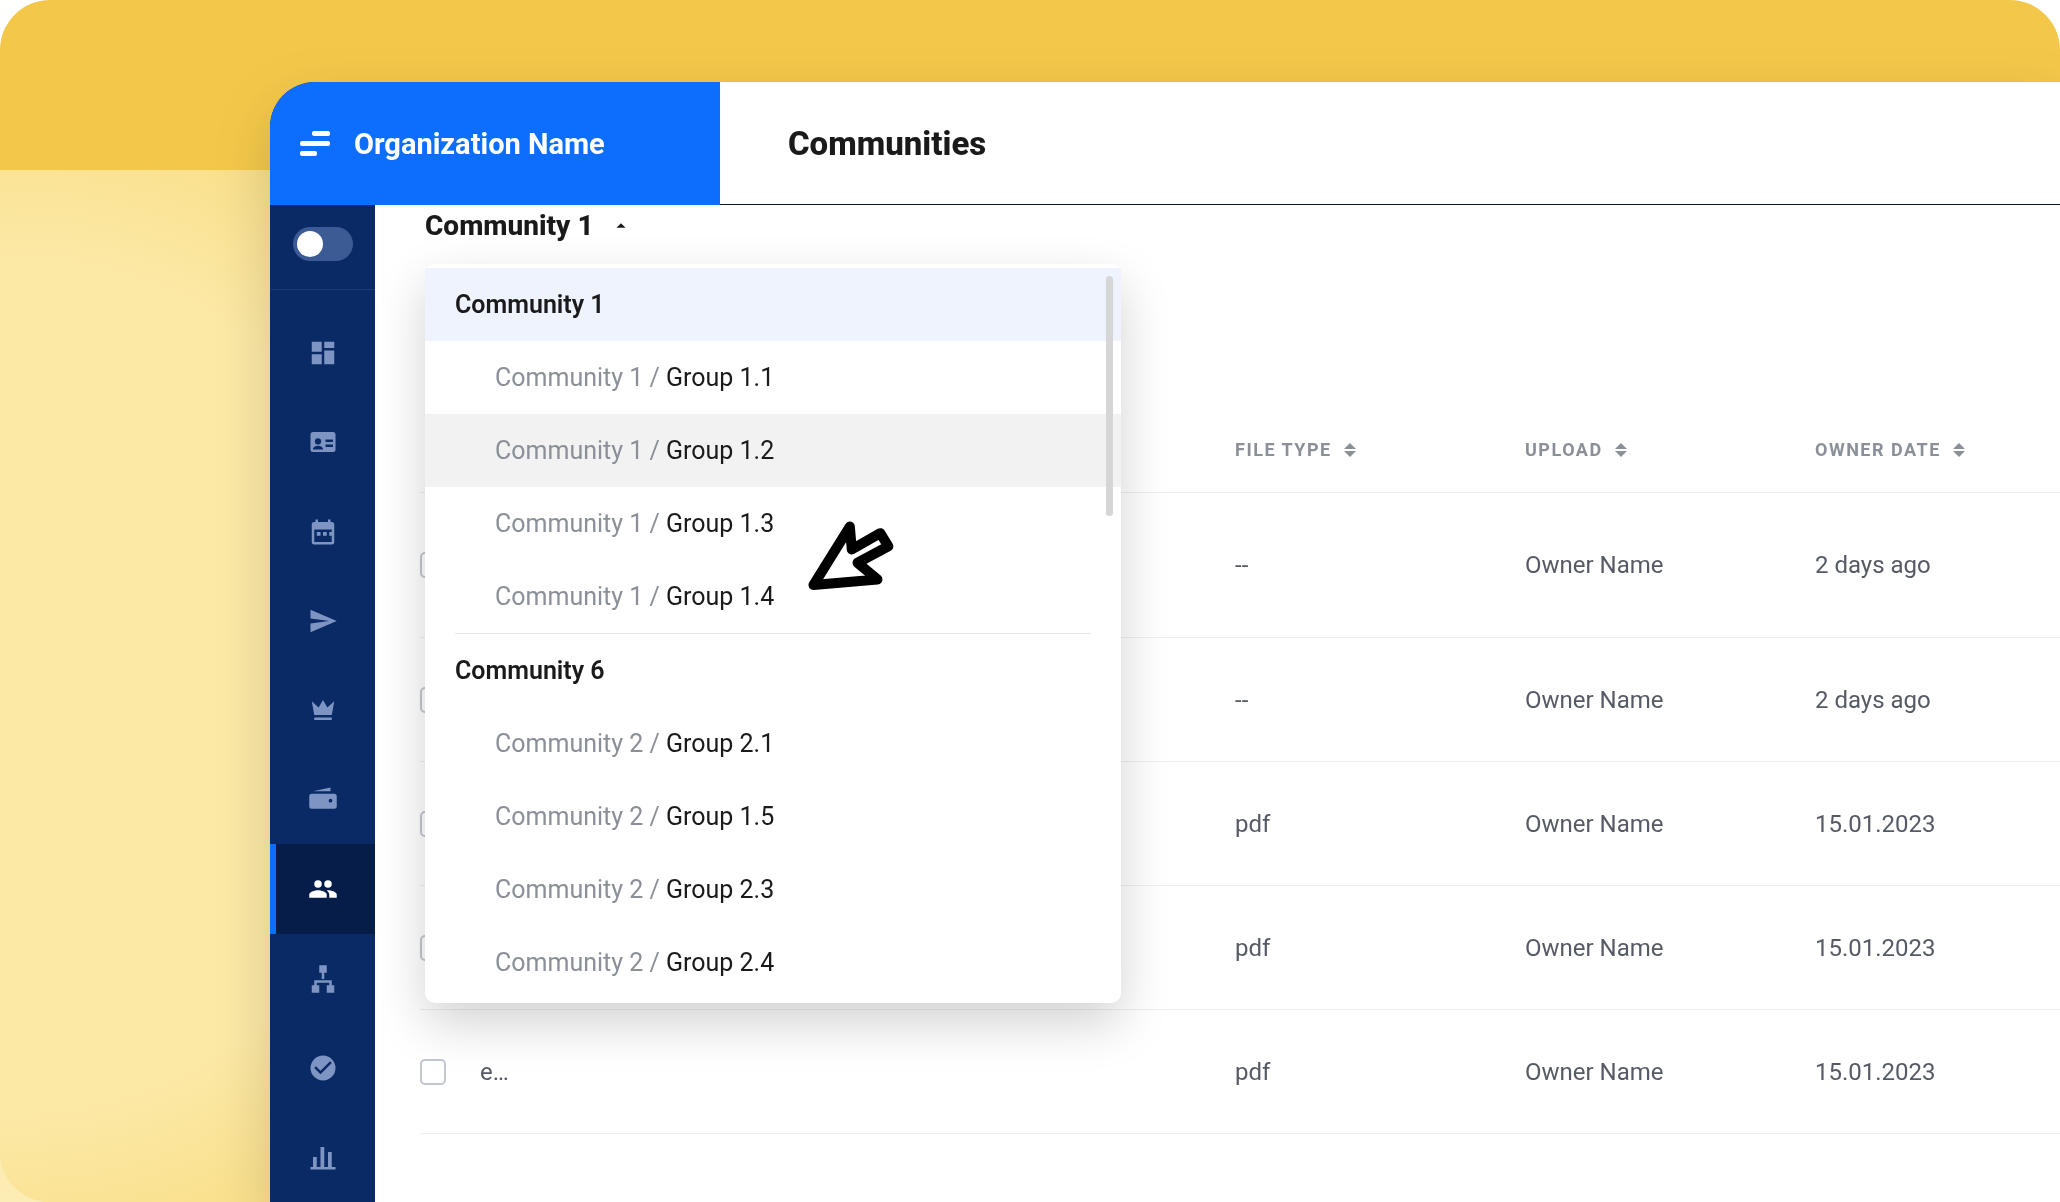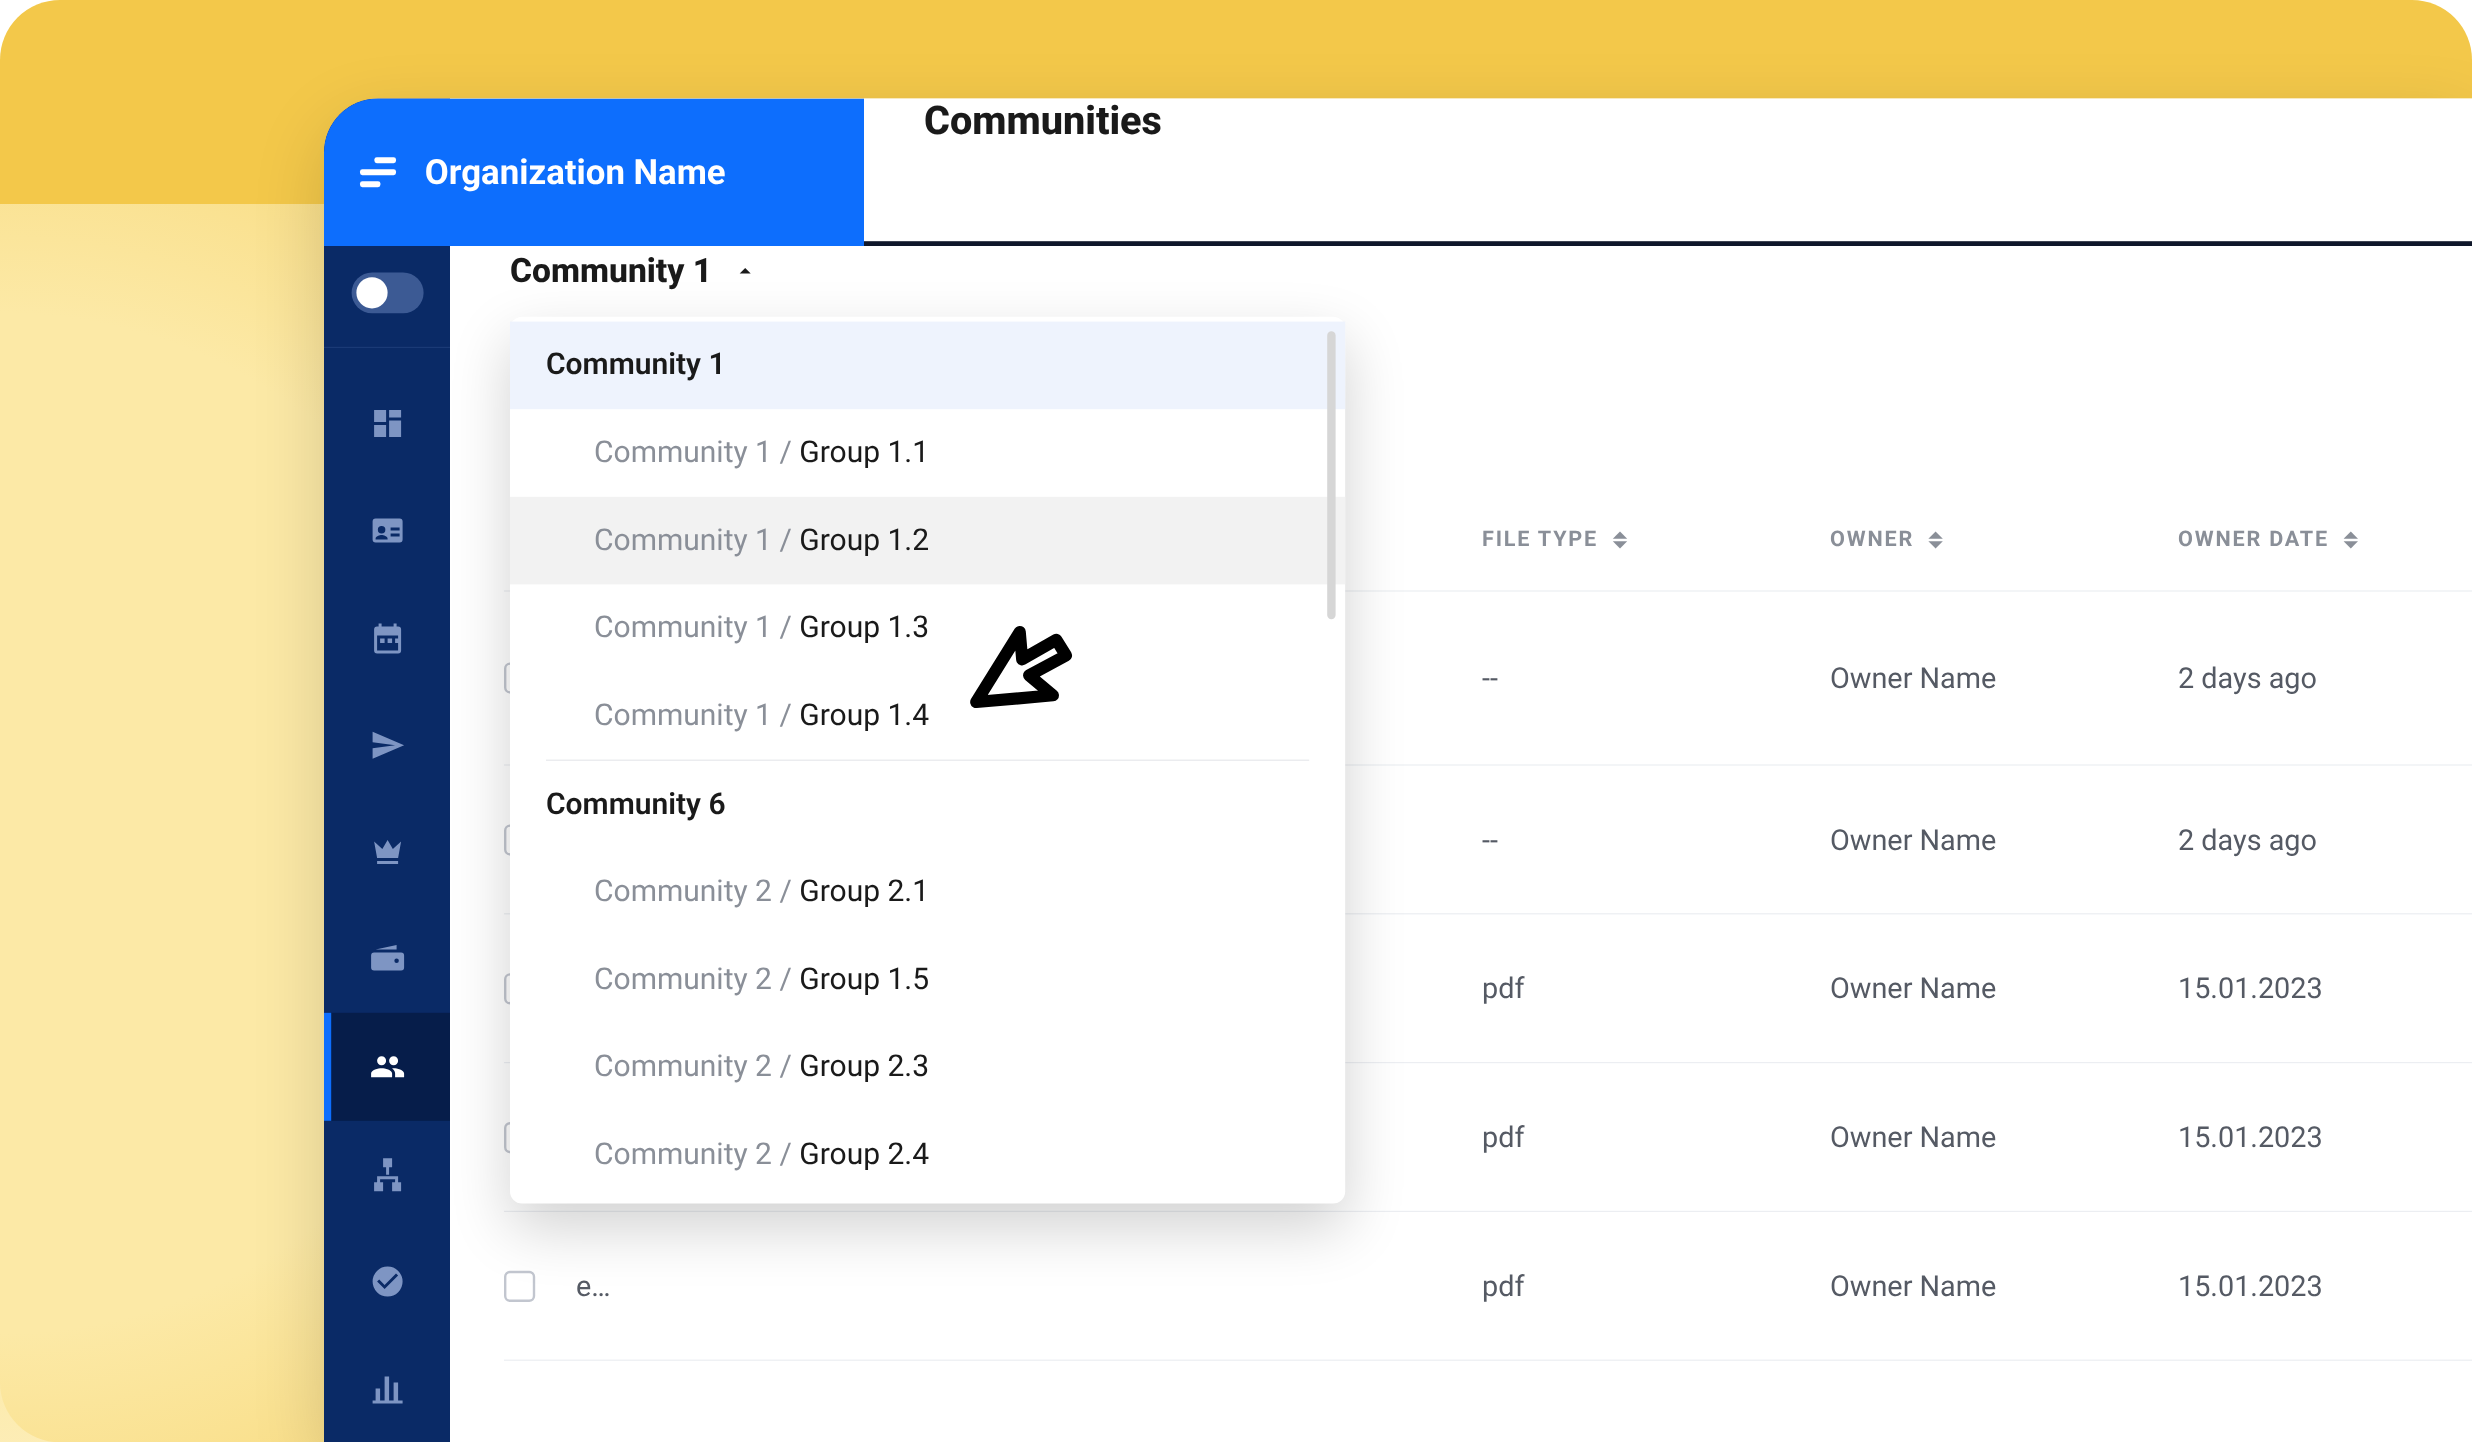--- a/index.html
+++ b/index.html
@@ -81,23 +81,23 @@
 .header-brand .org-name {
   color: #fff;
   font-size: 29px;
   font-weight: 700;
 }
 
 .header-title {
   flex: 1;
   background: #fff;
   display: flex;
-  align-items: flex-start;
-  padding-left: 50px;
-  border-bottom: 4px solid #0f172a;
+  align-items: center;
+  padding-left: 68px;
+  border-bottom: 1px solid #0f172a;
 }
 
 .header-title .title {
   font-size: 33px;
   font-weight: 800;
   color: #1a1a1a;
 }
 
 .sidebar {
   width: 105px;
@@ -406,21 +406,21 @@
           <div class="col-check"></div>
           <div class="col-name"></div>
           <div class="th col-type">
             <span>FILE TYPE</span>
             <span class="sort-icon">
                 <span></span>
                 <span></span>
               </span>
           </div>
           <div class="th col-owner">
-            <span>OWNER</span>
+            <span>UPLOAD</span>
             <span class="sort-icon">
                 <span></span>
                 <span></span>
               </span>
           </div>
           <div class="th col-date">
             <span>OWNER DATE</span>
             <span class="sort-icon">
                 <span></span>
                 <span></span>

